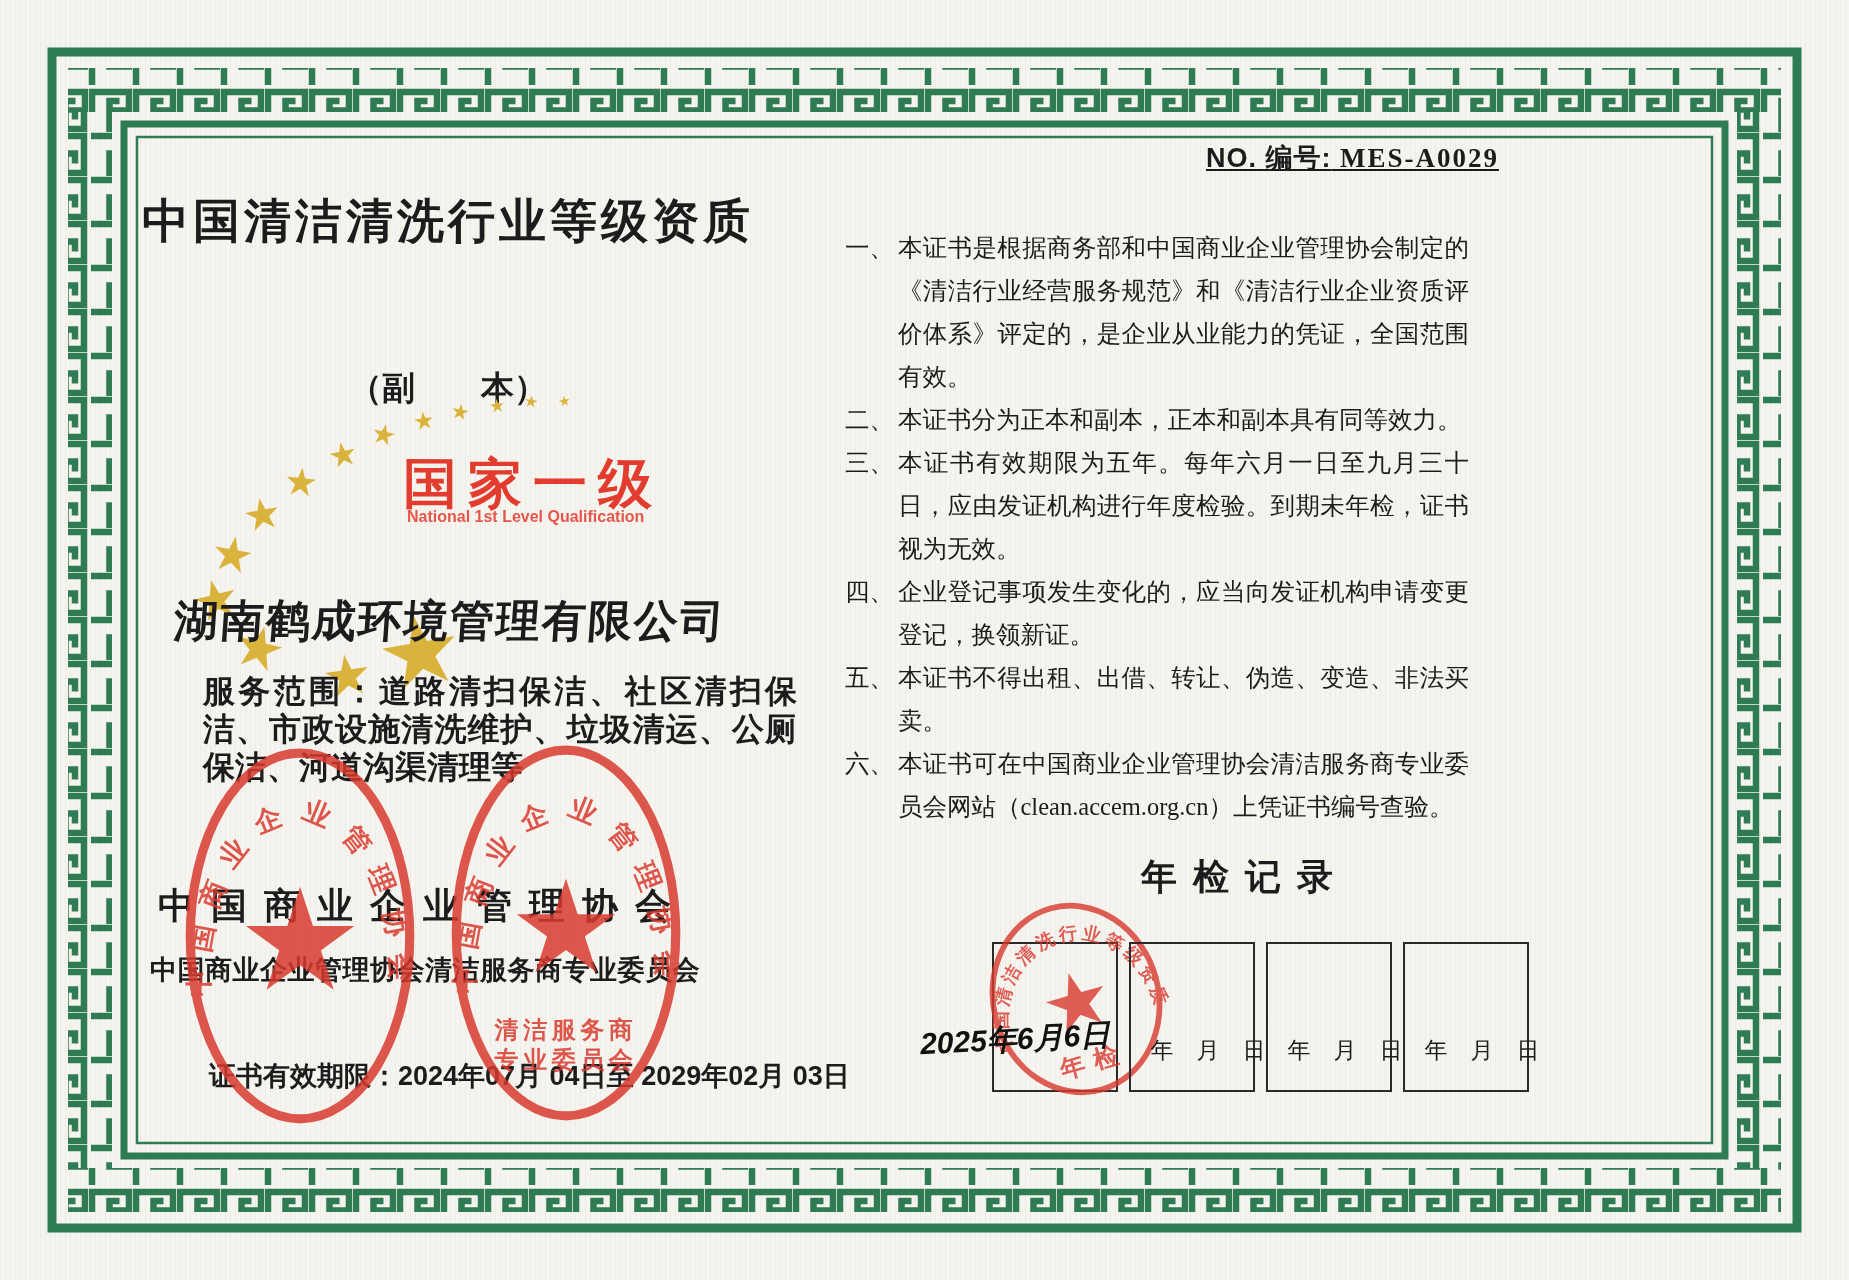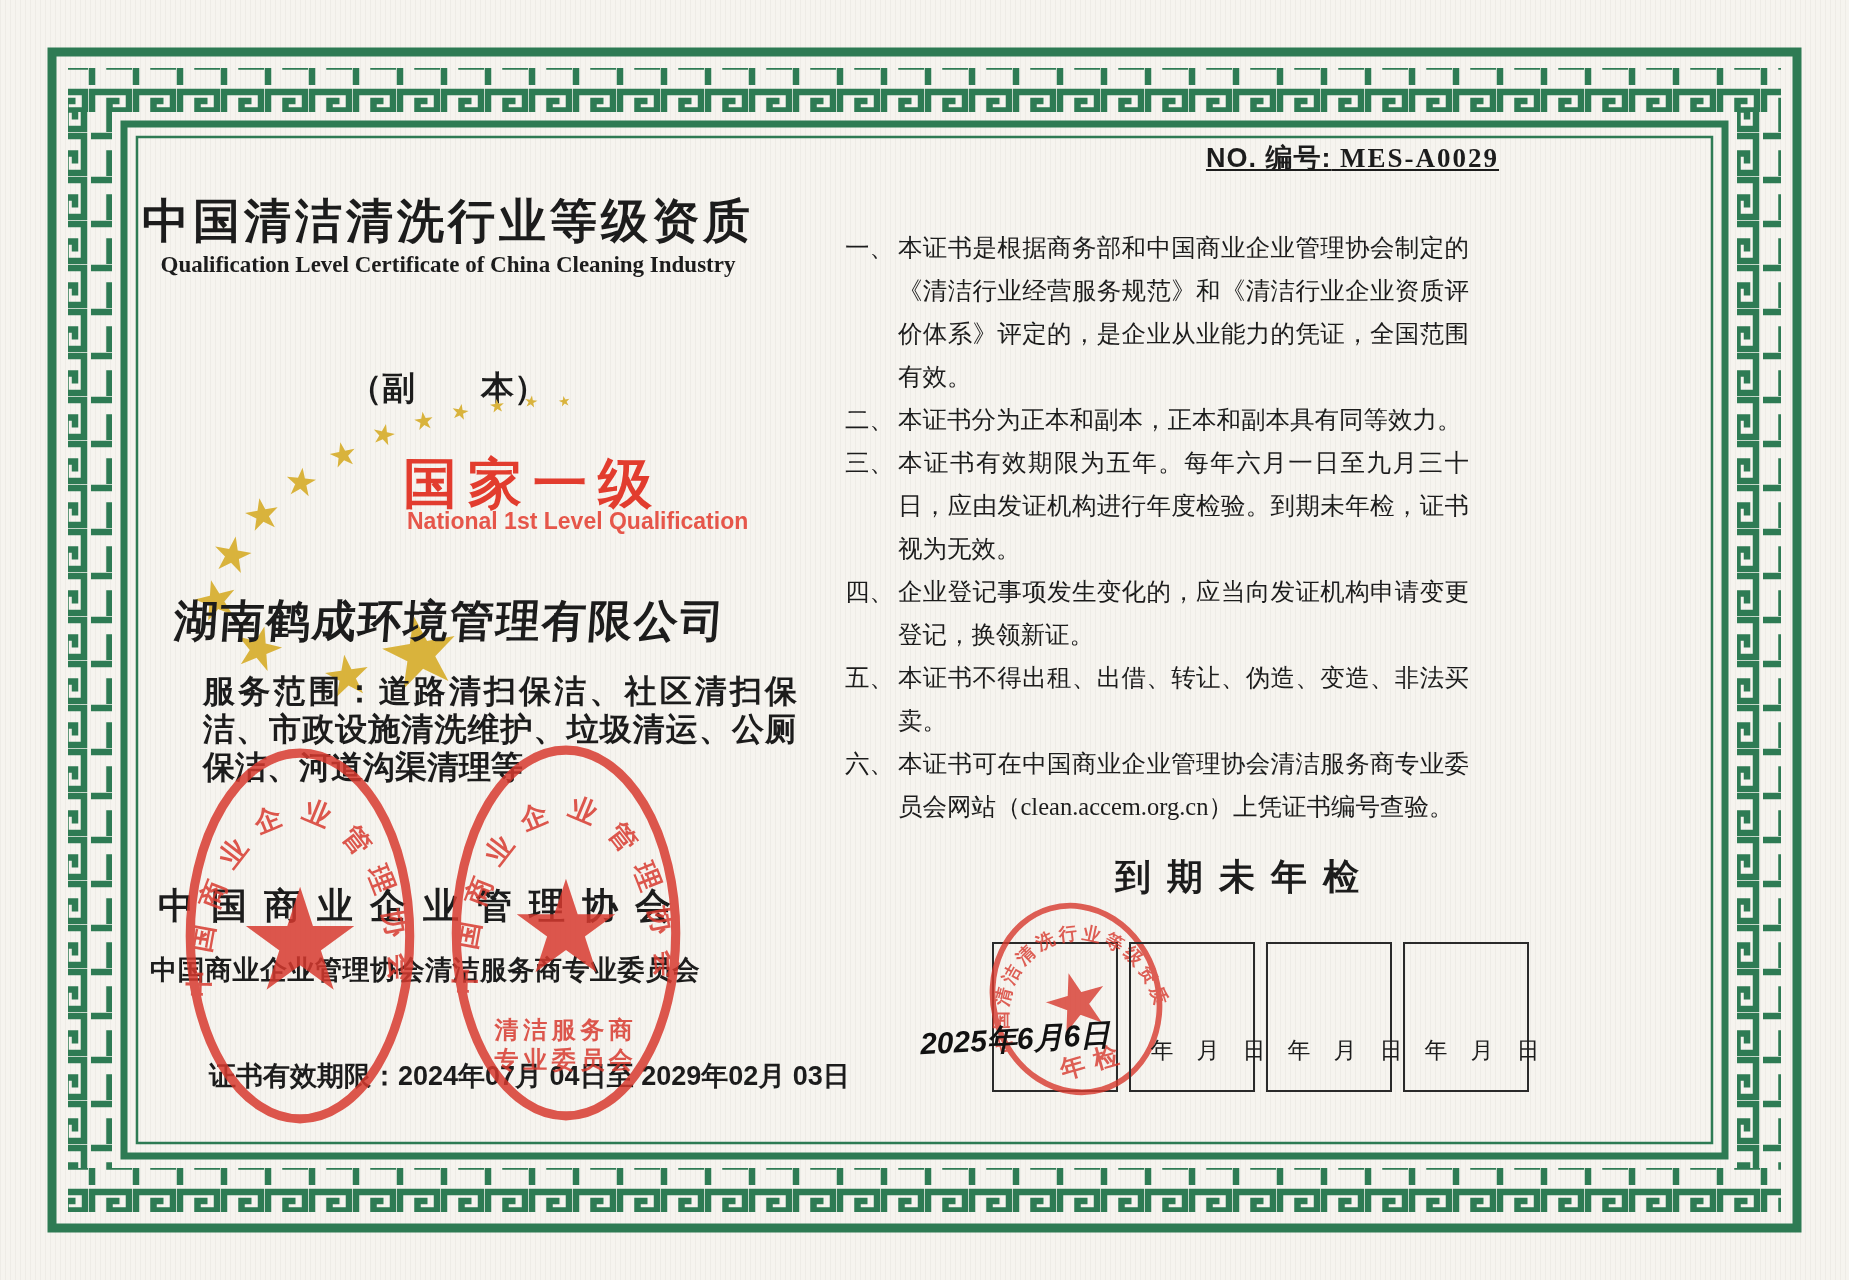--- a/index.html
+++ b/index.html
@@ -19,21 +19,21 @@
     font-family:"Liberation Serif", serif; font-size:23px; font-weight:700;}
   .service-cat{position:absolute; left:126px; top:303px; width:644px; text-align:center;
     font-family:"Liberation Serif", serif; font-size:36px; font-weight:600; letter-spacing:3px;}
   .copy-type{position:absolute; left:126px; top:366px; width:644px; text-align:center;
     font-family:Liberation Serif, serif; font-size:33px; font-weight:600;}
 
   .badge{position:absolute; left:205px; top:388px; width:470px; height:335px;}
   .badge .st{position:absolute; color:#d9b33c; line-height:1; display:block;}
   .level-cn{position:absolute; left:198px; top:60px; font-size:54px; font-weight:900;
     color:#e23c2e; letter-spacing:11px; white-space:nowrap;}
-  .level-en{position:absolute; left:202px; top:120px; font-size:23px; font-weight:600; color:#e6564a; white-space:nowrap;}
+  .level-en{position:absolute; left:202px; top:120px; font-size:16px; font-weight:600; color:#e6564a; white-space:nowrap;}
 
   .company{position:absolute; left:118px; top:592px; width:664px; text-align:center;
     font-size:44px; font-weight:900; letter-spacing:2px; transform:skewX(-4deg);}
   .scope{position:absolute; left:203px; top:672px; width:594px; font-size:32px; font-weight:800; line-height:38px; text-align:justify;}
 
   .issuer1{position:absolute; left:158px; top:882px; font-family:"Liberation Serif", serif;
     font-size:36px; font-weight:600; letter-spacing:17px; white-space:nowrap;}
   .issuer2{position:absolute; left:150px; top:952px; font-family:"Liberation Serif", serif;
     font-size:27px; font-weight:600; letter-spacing:0.5px; white-space:nowrap;}
   .validity{position:absolute; left:164px; top:1058px; font-size:27px; font-weight:600; white-space:nowrap;margin-left:45px;}
@@ -83,21 +83,20 @@
     <rect x="124" y="124" width="1601" height="1032" fill="none" stroke="#2e7b54" stroke-width="7"></rect>
     <rect x="137" y="137" width="1575" height="1006" fill="none" stroke="#2e7b54" stroke-width="2.5"></rect>
   </svg>
 
   <div class="serial">
     <span>NO. 编号:</span>
     <span class="val">MES-A0029</span>
   </div>
 
   <h1 class="title-cn">中国清洁清洗行业等级资质</h1>
-  <div class="title-en">Qualification Level Certificate of China Cleaning Industry</div>
   <div class="copy-type">（副　　本）</div>
 
   <div class="badge">
     <span class="st" style="left:353px;top:6px;font-size:14px;transform:rotate(-10deg)">★</span>
     <span class="st" style="left:319px;top:6px;font-size:16px;transform:rotate(8deg)">★</span>
     <span class="st" style="left:284px;top:9px;font-size:18px;transform:rotate(-6deg)">★</span>
     <span class="st" style="left:246px;top:13px;font-size:21px;transform:rotate(10deg)">★</span>
     <span class="st" style="left:208px;top:21px;font-size:24px;transform:rotate(-8deg)">★</span>
     <span class="st" style="left:166px;top:33px;font-size:28px;transform:rotate(12deg)">★</span>
     <span class="st" style="left:123px;top:50px;font-size:33px;transform:rotate(-12deg)">★</span>
@@ -163,21 +162,21 @@
       <span class="num">五、</span>
       <span>本证书不得出租、出借、转让、伪造、变造、非法买卖。</span>
     </div>
     <div class="note-item">
       <span class="num">六、</span>
       <span>本证书可在中国商业企业管理协会清洁服务商专业委员会网站（clean.accem.org.cn）上凭证书编号查验。</span>
     </div>
   </div>
 
   <div class="inspection">
-    <div class="insp-heading">到期未年检</div>
+    <div class="insp-heading">年检记录</div>
     <div class="boxes">
       <div class="ibox">
         <svg class="stamp-annual" viewBox="0 0 200 220">
           <ellipse cx="100" cy="110" rx="86" ry="98" fill="none" stroke="#d8392e" stroke-width="6"></ellipse>
           <defs>
               <path id="arcA" d="M 28,170 A 78,88 0 1 1 172,170" fill="none"></path>
             </defs>
           <text class="stamp-text" font-size="19" letter-spacing="4">
             <textPath href="#arcA" startOffset="50%" text-anchor="middle">中国清洁清洗行业等级资质</textPath>
           </text>

